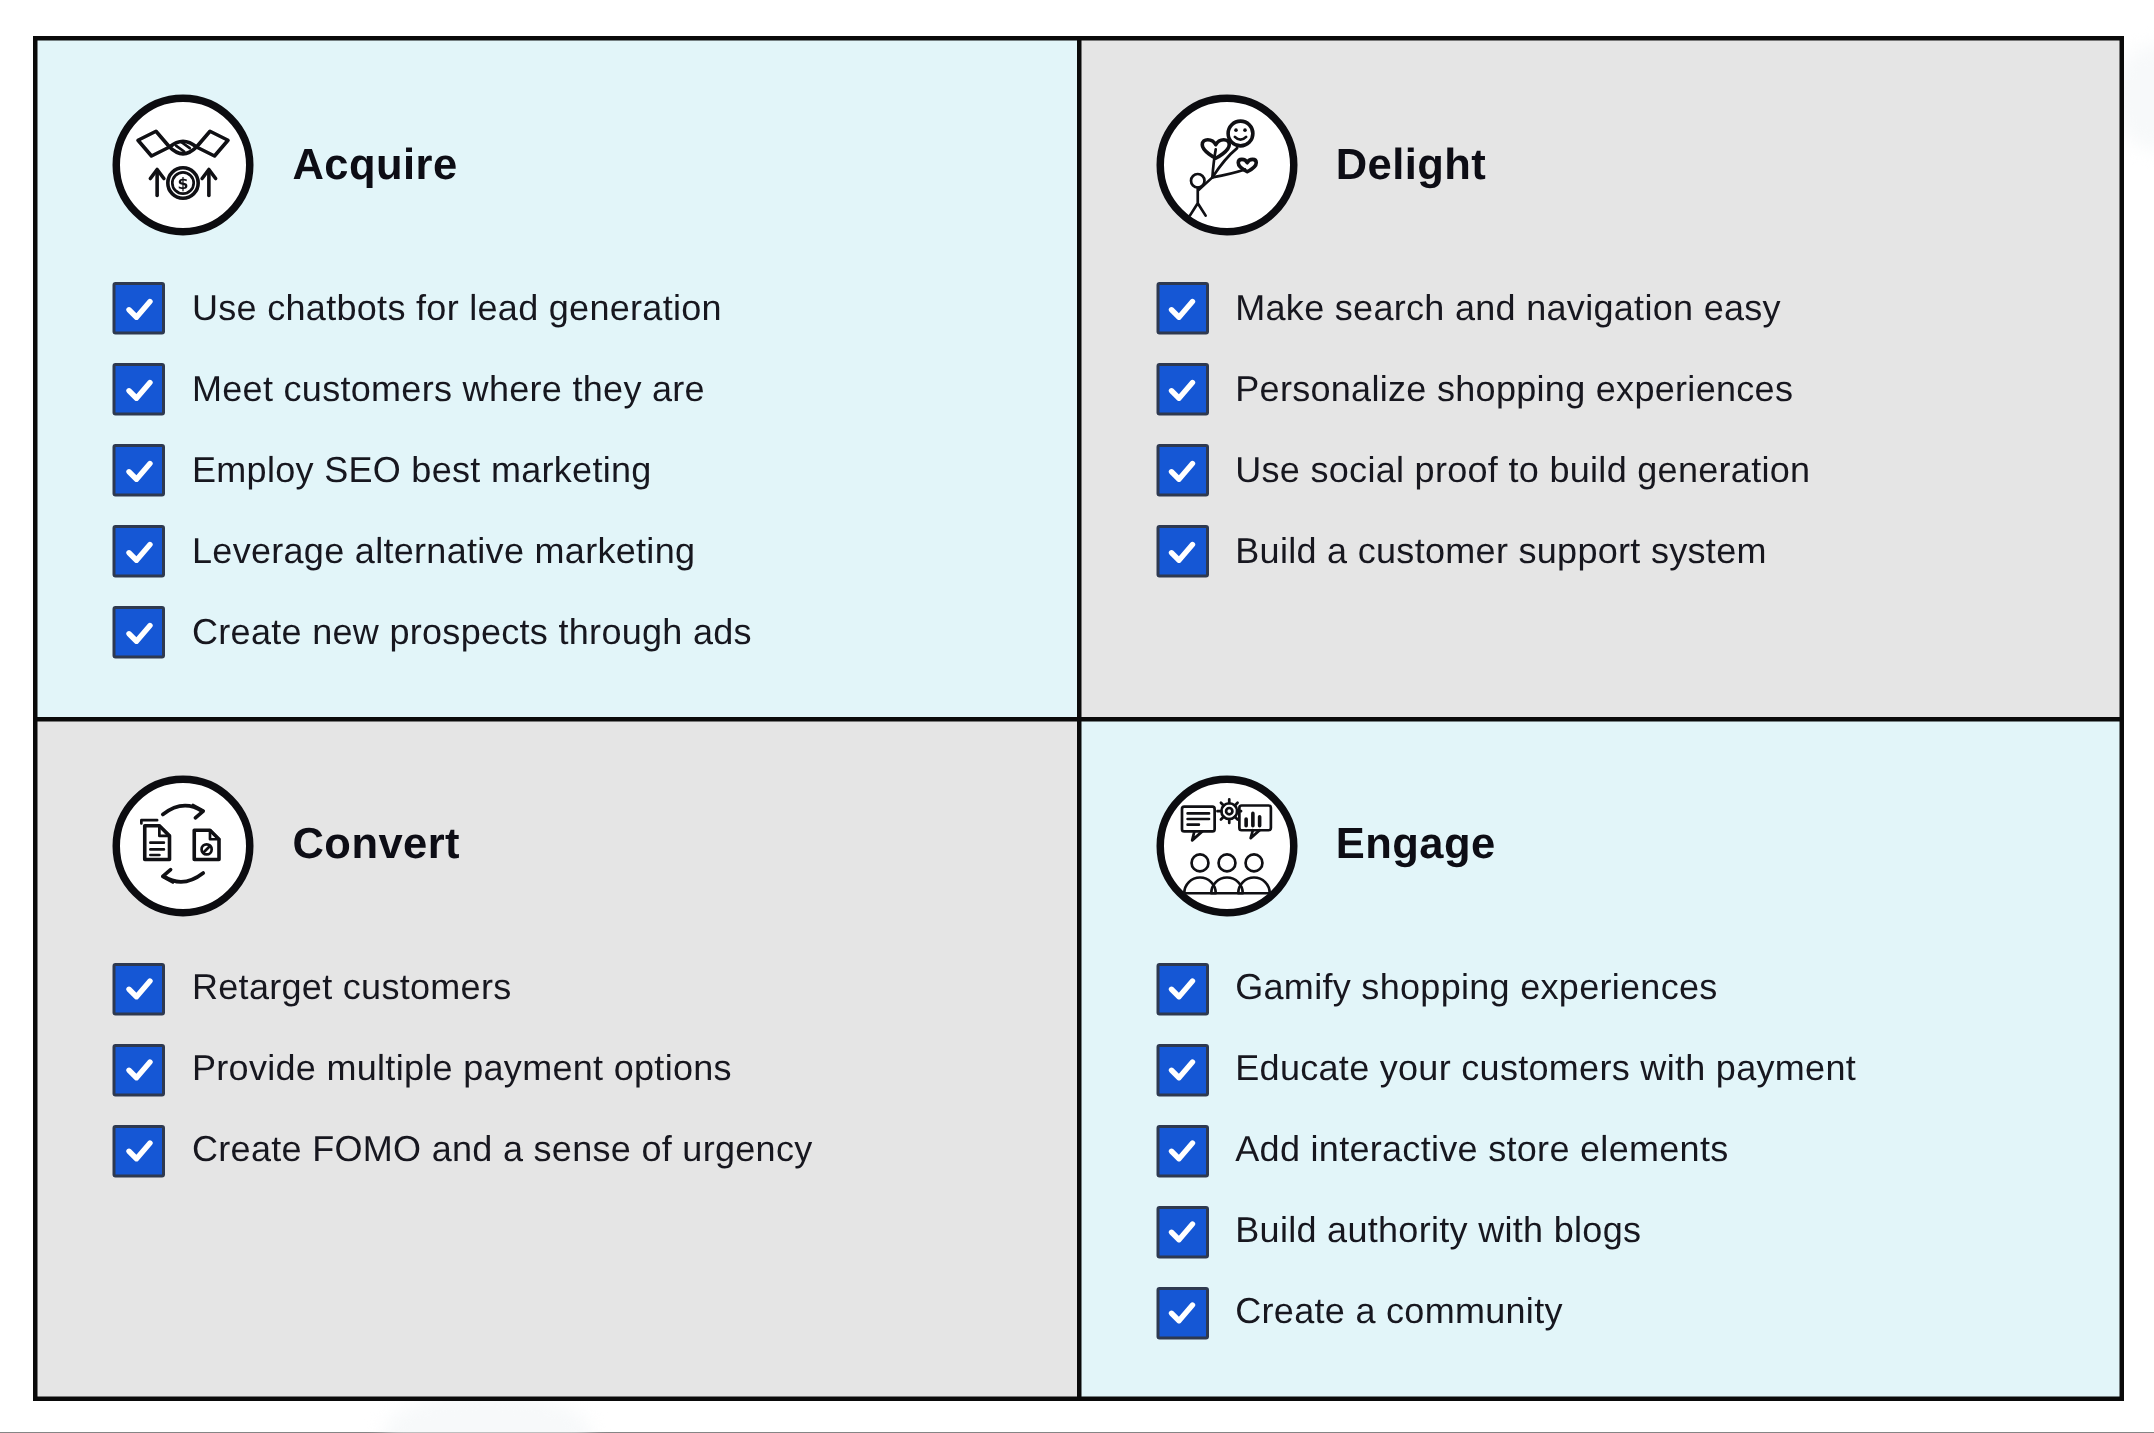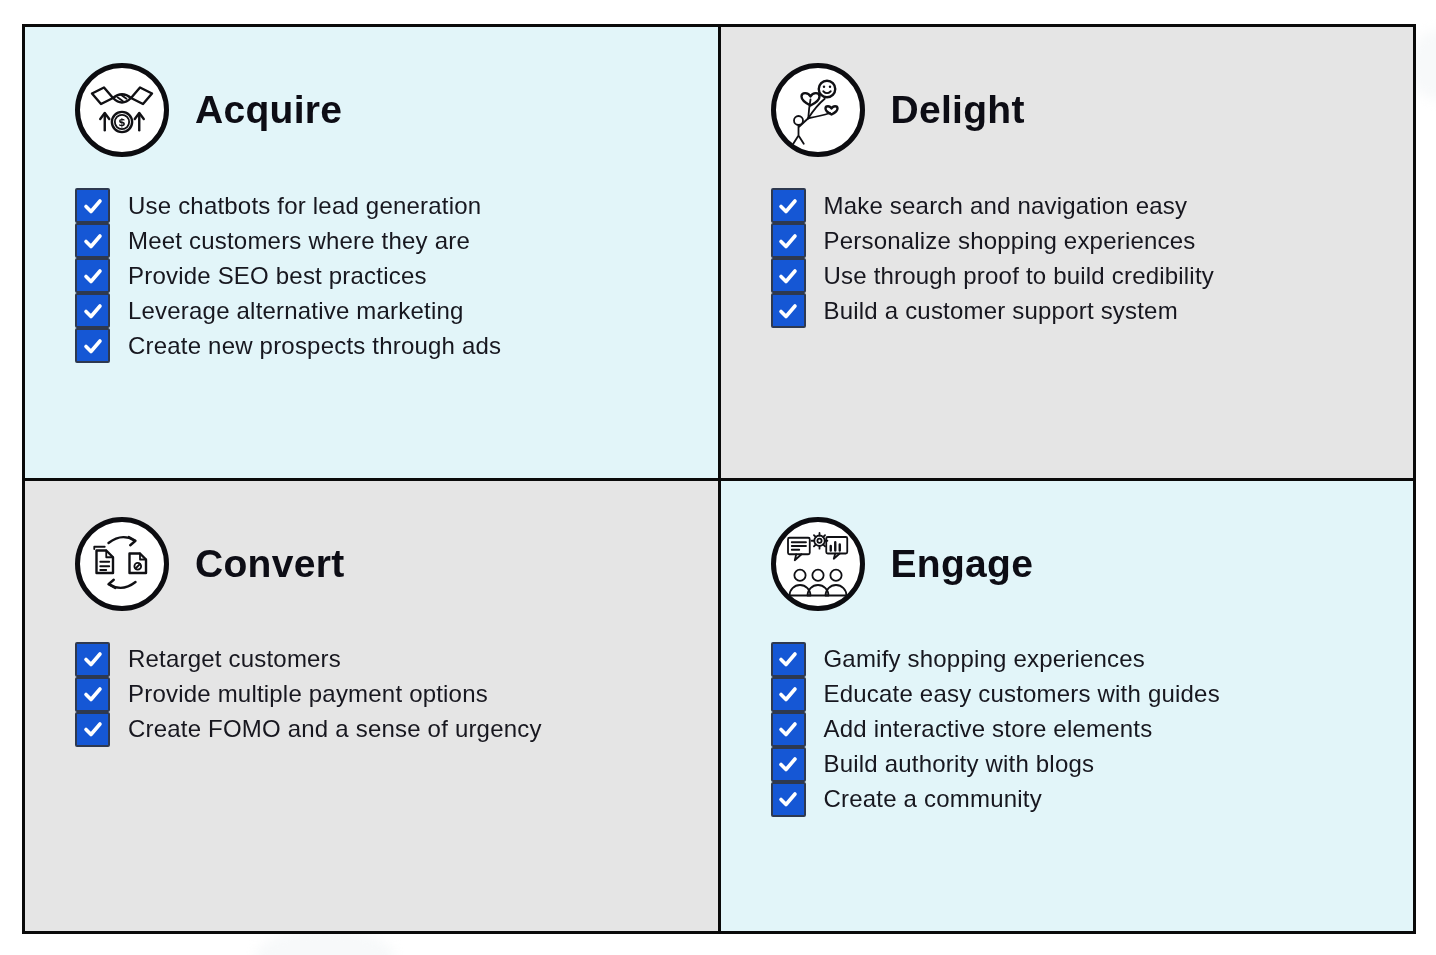--- a/index.html
+++ b/index.html
@@ -35,24 +35,24 @@
   .quad.tint{background:var(--panel-tint);}
   .quad-head{display:flex;align-items:center;gap:26px;margin-bottom:31px;}
   .icon-circle{
     width:94px;height:94px;flex:0 0 94px;
     border:5px solid #0c0c10;border-radius:50%;
     background:#ffffff;
     display:flex;align-items:center;justify-content:center;
   }
   .icon-circle svg{width:72px;height:72px;display:block;}
   .quad-title{
-    font-size:39px;font-weight:700;color:var(--title-color);
+    font-size:29px;font-weight:700;color:var(--title-color);
     letter-spacing:.3px;
   }
-  .checklist{list-style:none;display:flex;flex-direction:column;}
+  .checklist{list-style:none;display:flex;flex-direction:column;gap:19px;}
   .check-item{display:flex;align-items:center;gap:18px;}
   .checkbox{
     width:35px;height:35px;flex:0 0 35px;
     background:var(--checkbox-blue);
     border:2px solid var(--checkbox-border);
     border-radius:2px;
     display:flex;align-items:center;justify-content:center;
     cursor:pointer;
   }
   .checkbox svg{width:24px;height:24px;display:block;}
@@ -108,21 +108,21 @@
             </svg>
           </span>
         <span class="item-label">Meet customers where they are</span>
       </li>
       <li class="check-item">
         <span class="checkbox">
             <svg viewBox="0 0 24 24">
               <path d="M5 12.5 L10 17.5 L19 7" stroke="#ffffff" stroke-width="3.6" fill="none" stroke-linecap="round" stroke-linejoin="round"></path>
             </svg>
           </span>
-        <span class="item-label">Provide SEO best practices</span>
+        <span class="item-label">Employ SEO best marketing</span>
       </li>
       <li class="check-item">
         <span class="checkbox">
             <svg viewBox="0 0 24 24">
               <path d="M5 12.5 L10 17.5 L19 7" stroke="#ffffff" stroke-width="3.6" fill="none" stroke-linecap="round" stroke-linejoin="round"></path>
             </svg>
           </span>
         <span class="item-label">Leverage alternative marketing</span>
       </li>
       <li class="check-item">
@@ -171,21 +171,21 @@
             </svg>
           </span>
         <span class="item-label">Personalize shopping experiences</span>
       </li>
       <li class="check-item">
         <span class="checkbox">
             <svg viewBox="0 0 24 24">
               <path d="M5 12.5 L10 17.5 L19 7" stroke="#ffffff" stroke-width="3.6" fill="none" stroke-linecap="round" stroke-linejoin="round"></path>
             </svg>
           </span>
-        <span class="item-label">Use through proof to build credibility</span>
+        <span class="item-label">Use social proof to build generation</span>
       </li>
       <li class="check-item">
         <span class="checkbox">
             <svg viewBox="0 0 24 24">
               <path d="M5 12.5 L10 17.5 L19 7" stroke="#ffffff" stroke-width="3.6" fill="none" stroke-linecap="round" stroke-linejoin="round"></path>
             </svg>
           </span>
         <span class="item-label">Build a customer support system</span>
       </li>
     </ul>
@@ -270,21 +270,21 @@
             </svg>
           </span>
         <span class="item-label">Gamify shopping experiences</span>
       </li>
       <li class="check-item">
         <span class="checkbox">
             <svg viewBox="0 0 24 24">
               <path d="M5 12.5 L10 17.5 L19 7" stroke="#ffffff" stroke-width="3.6" fill="none" stroke-linecap="round" stroke-linejoin="round"></path>
             </svg>
           </span>
-        <span class="item-label">Educate easy customers with guides</span>
+        <span class="item-label">Educate your customers with payment</span>
       </li>
       <li class="check-item">
         <span class="checkbox">
             <svg viewBox="0 0 24 24">
               <path d="M5 12.5 L10 17.5 L19 7" stroke="#ffffff" stroke-width="3.6" fill="none" stroke-linecap="round" stroke-linejoin="round"></path>
             </svg>
           </span>
         <span class="item-label">Add interactive store elements</span>
       </li>
       <li class="check-item">

